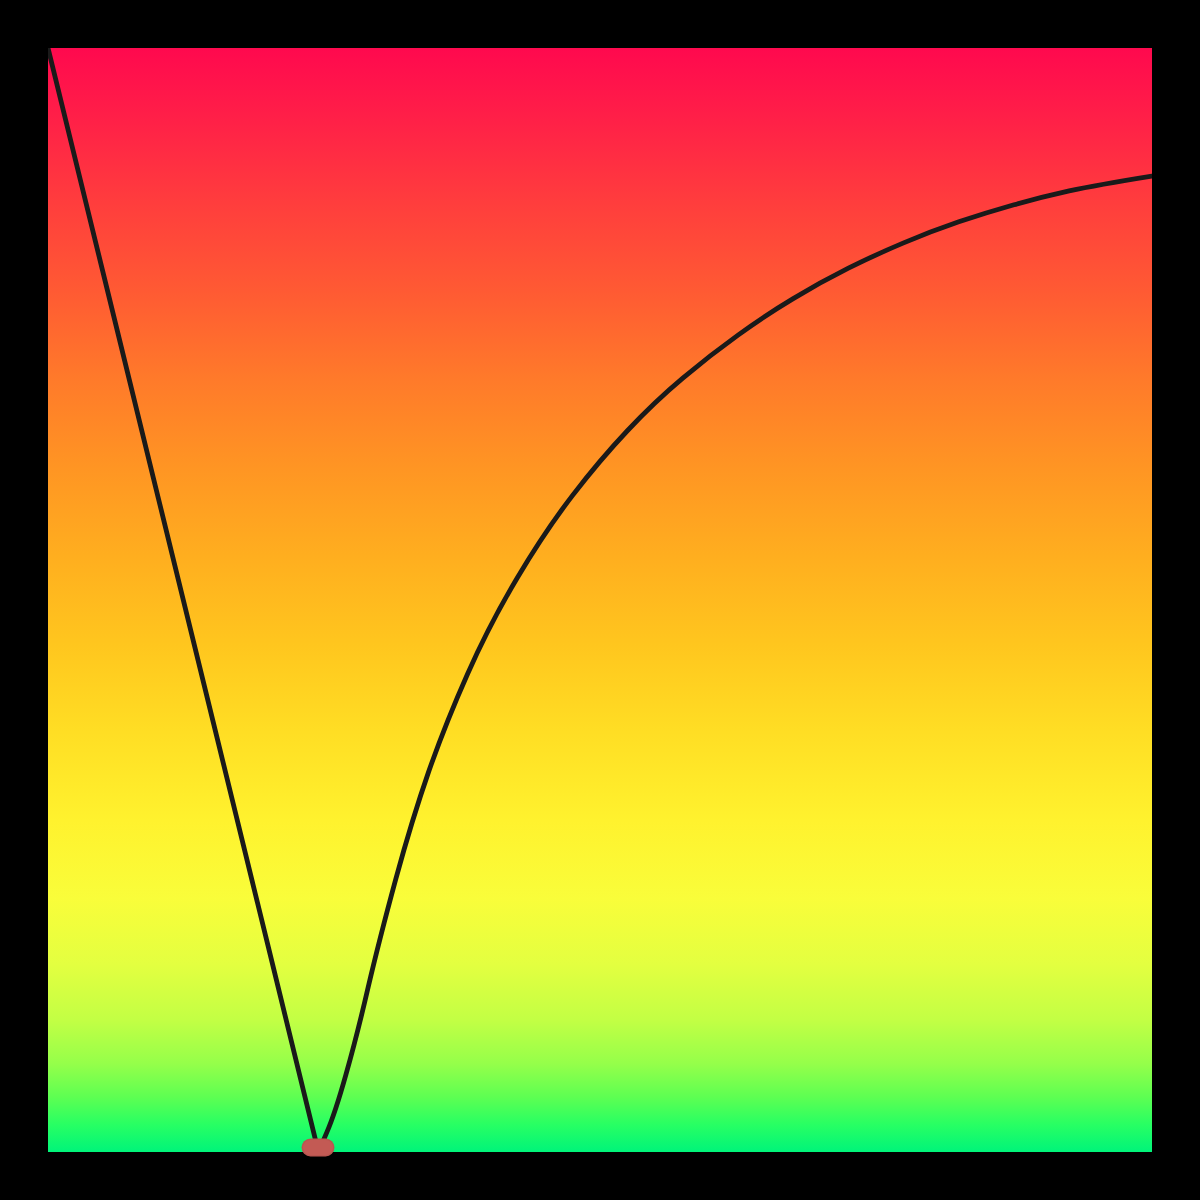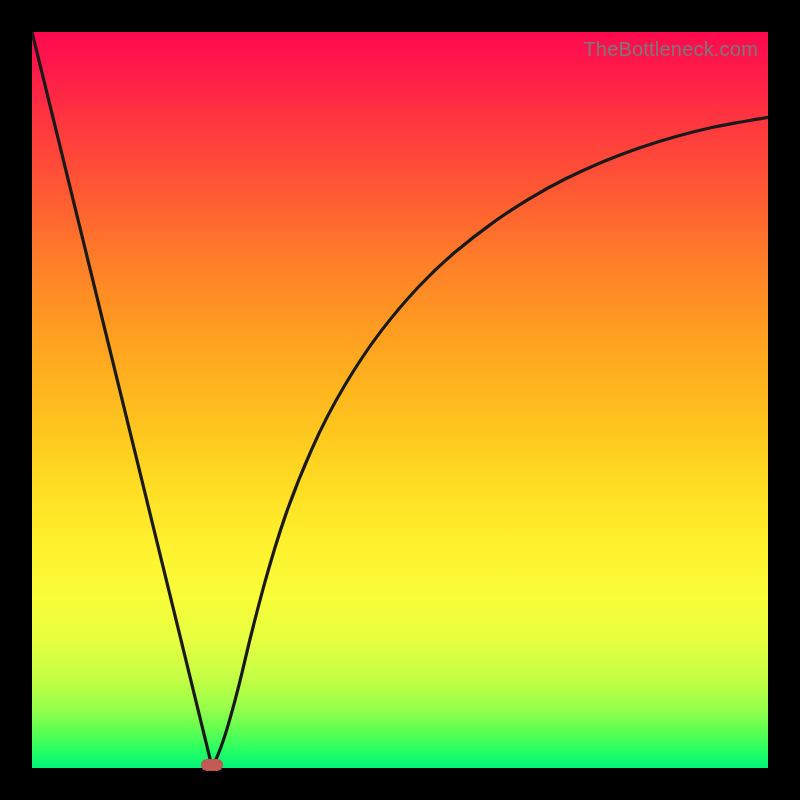--- a/index.html
+++ b/index.html
@@ -69,21 +69,20 @@
     background: #c35a54;
     box-shadow: 0 0 0 1px rgba(0,0,0,0.05) inset;
   }
 </style>
 </head>
 <body>
 
 <div class="frame">
   <div class="plot">
 
-    <div class="attribution">TheBottleneck.com</div>
 
     <svg class="curve" viewBox="0 0 736 736" preserveAspectRatio="none">
       <path id="curve-path" fill="none" stroke-width="3.2" stroke-linejoin="round" stroke-linecap="round" stroke="#1a1a1a" d="M 0.0 0.0 L 36.8 150.1 L 73.6 300.3 L 110.4 450.4 L 147.2 600.6 L 180.3 736.0 L 180.3 736.0 Q 180.3 736.0 185.8 723.1 Q 191.4 710.2 198.7 684.1 Q 206.1 658.0 213.4 626.3 Q 220.8 594.7 231.8 554.2 Q 242.9 513.7 253.9 482.1 Q 265.0 450.4 279.7 417.3 Q 294.4 384.2 312.8 353.3 Q 331.2 322.4 349.6 298.4 Q 368.0 274.5 386.4 255.0 Q 404.8 235.5 423.2 220.1 Q 441.6 204.6 460.0 191.4 Q 478.4 178.1 496.8 167.1 Q 515.2 156.0 533.6 146.8 Q 552.0 137.6 570.4 129.9 Q 588.8 122.2 607.2 115.9 Q 625.6 109.7 644.0 104.5 Q 662.4 99.4 680.8 95.3 Q 699.2 91.3 736.0 85.4"></path>
     </svg>
 
     <div id="spot" class="spot" style="background: rgb(195, 90, 84); left: 169.32px; top: 727px;"></div>
   </div>
 </div>
 
 </body></html>

